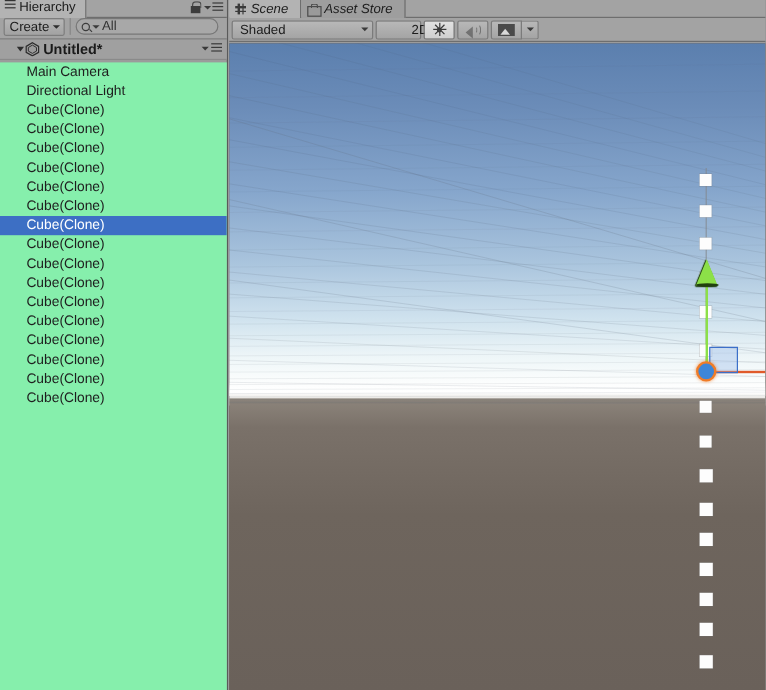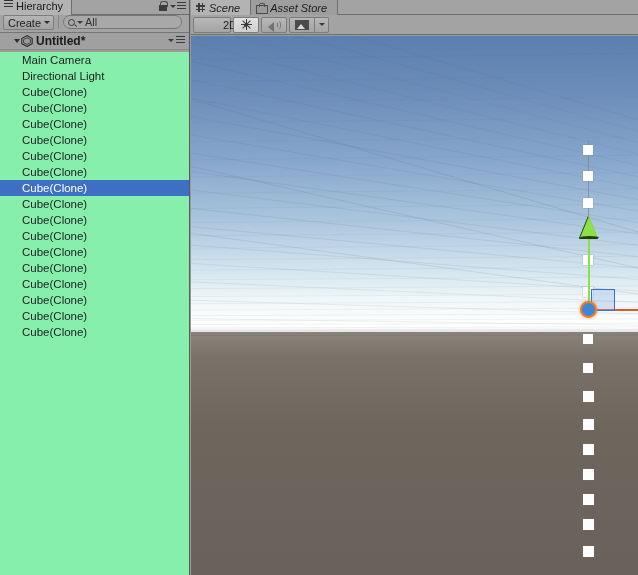--- a/index.html
+++ b/index.html
@@ -503,20 +503,24 @@
         </span>
         <span>Scene</span>
       </div>
       <div class="scene-tab inactive">
         <span class="store-icon"></span>
         <span>Asset Store</span>
       </div>
     </div>
 
     <div class="scene-toolbar">
+      <div class="tb-btn tb-shading">
+        <span>Shaded</span>
+        <span class="tri-down"></span>
+      </div>
       <div class="tb-btn tb-2d">
         <span>2D</span>
       </div>
       <div class="tb-btn tb-icon on">
         <span class="sun-icon">
           <span class="c"></span>
           <span class="r" style="transform:rotate(0deg)"></span>
           <span class="r" style="transform:rotate(45deg)"></span>
           <span class="r" style="transform:rotate(90deg)"></span>
           <span class="r" style="transform:rotate(135deg)"></span>

